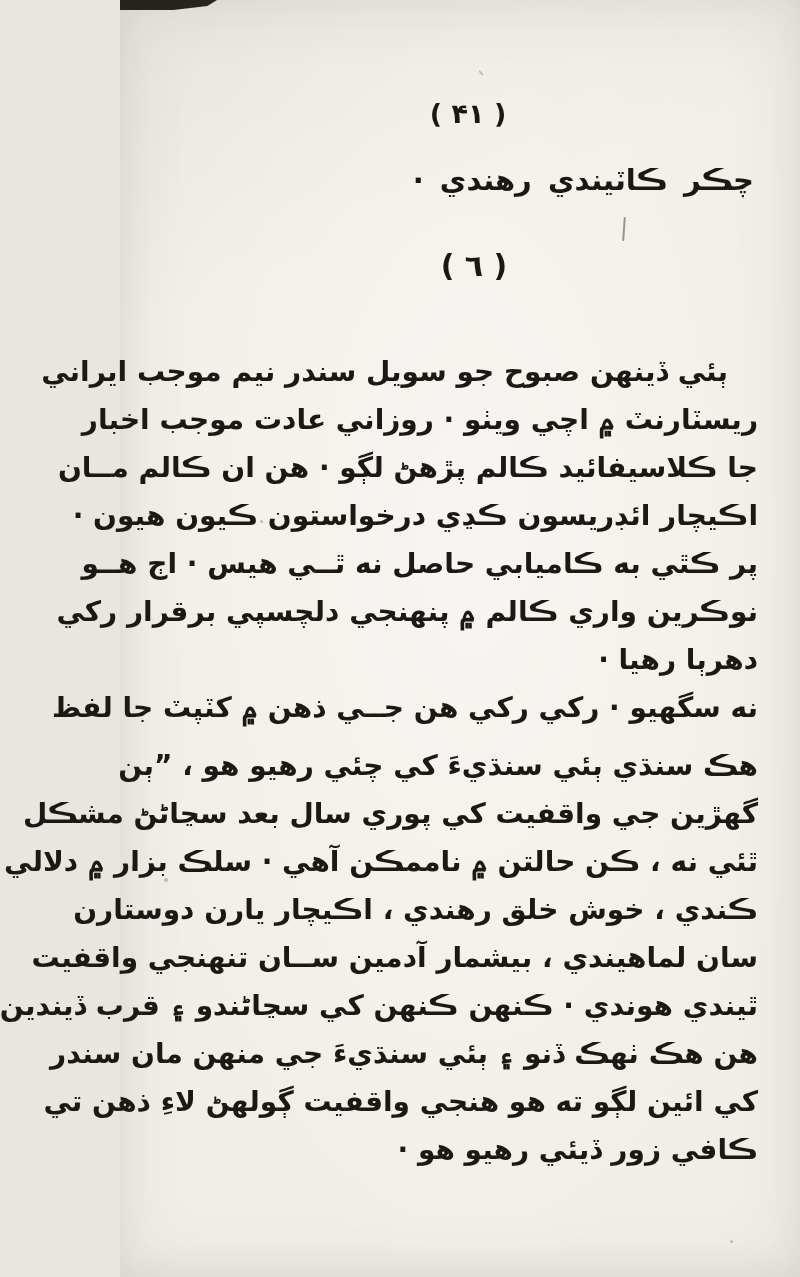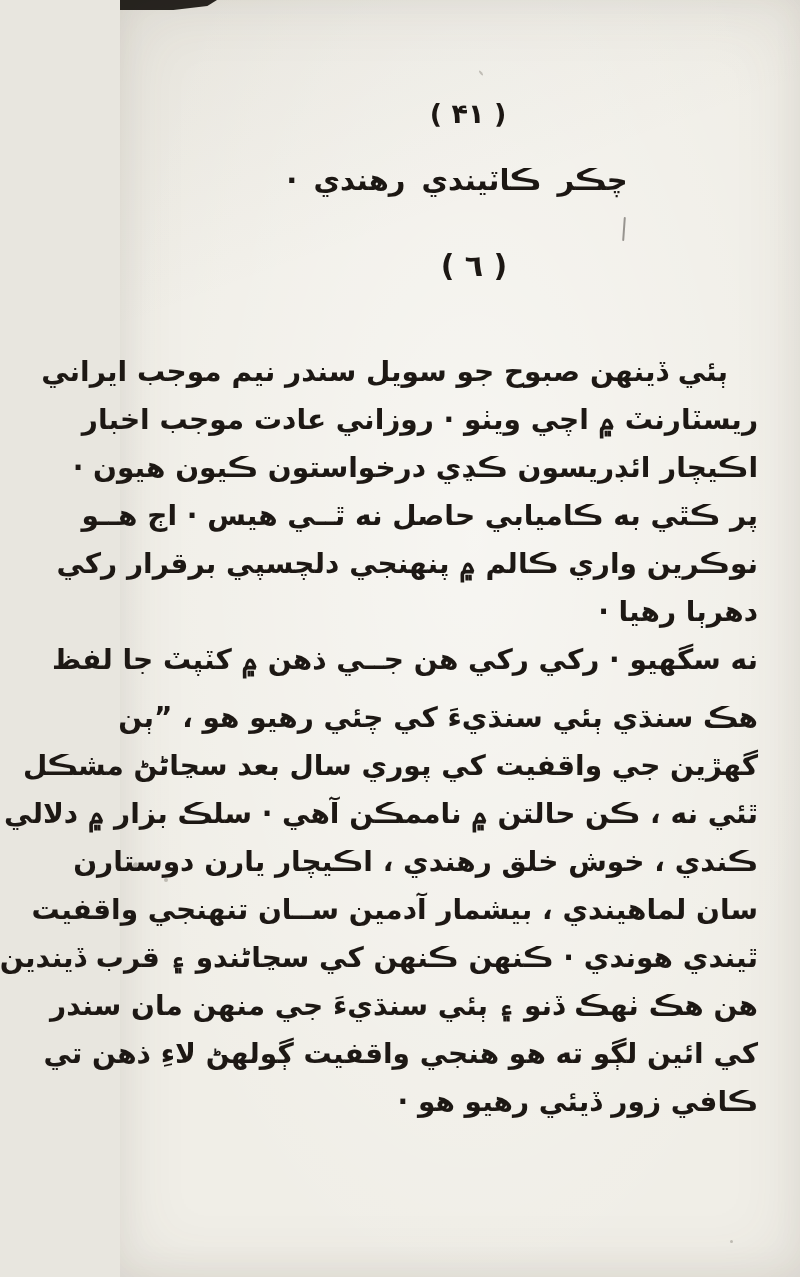--- a/index.html
+++ b/index.html
@@ -32,21 +32,21 @@
   }
   .speck{position:absolute;border-radius:50%;background:rgba(70,62,52,.28);}
   
   .pagenum{
     position:absolute;top:98px;left:0;width:100%;
     text-align:center;transform:translateX(8px);
     font-size:27px;font-weight:bold;letter-spacing:6px;
   }
   .carryover{
     position:absolute;top:163px;right:46px;left:40px;
-    text-align:center;
+    text-align:right;
     font-size:29px;font-weight:bold;
     word-spacing:6px;
   }
   .section{
     position:absolute;top:248px;left:0;width:100%;
     text-align:center;transform:translateX(14px);
     font-size:30px;font-weight:bold;letter-spacing:8px;
   }
   .bodytext{
     position:absolute;top:348px;right:42px;left:36px;
@@ -81,20 +81,21 @@
   <div class="pagenum">( ۴۱ )</div>
 
   <div class="carryover">چڪر ڪاٽيندي رهندي ·</div>
 
   <div class="section">( ٦ )</div>
 
   <div class="bodytext">
     <div class="para">
         <div class="line indent">ٻئي ڏينهن صبوح جو سويل سندر نيم موجب ايراني</div>
         <div class="line">ريسٽارنٽ ۾ اچي ويٺو · روزاني عادت موجب اخبار</div>
+        <div class="line">جا ڪلاسيفائيد ڪالم پڙهڻ لڳو · هن ان ڪالم مــان</div>
         <div class="line">اڪيچار ائڊريسون ڪڍي درخواستون ڪيون هيون ·</div>
         <div class="line">پر ڪٿي به ڪاميابي حاصل نه ٿــي هيس · اڄ هــو</div>
         <div class="line">نوڪرين واري ڪالم ۾ پنهنجي دلچسپي برقرار رکي</div>
         <div class="line last">دهرٻا رهيا ·</div>
         <div class="line">نه سگهيو · رکي رکي هن جــي ذهن ۾ کٽپٽ جا لفظ</div>
       </div>
     <div class="para">
         <div class="line">هڪ سنڌي ٻئي سنڌيءَ کي چئي رهيو هو ، ”ٻن</div>
         <div class="line">گهڙين جي واقفيت کي پوري سال بعد سڃاڻڻ مشڪل</div>
         <div class="line">ٿئي نه ، ڪن حالتن ۾ ناممڪن آهي · سلڪ بزار ۾ دلالي</div>

